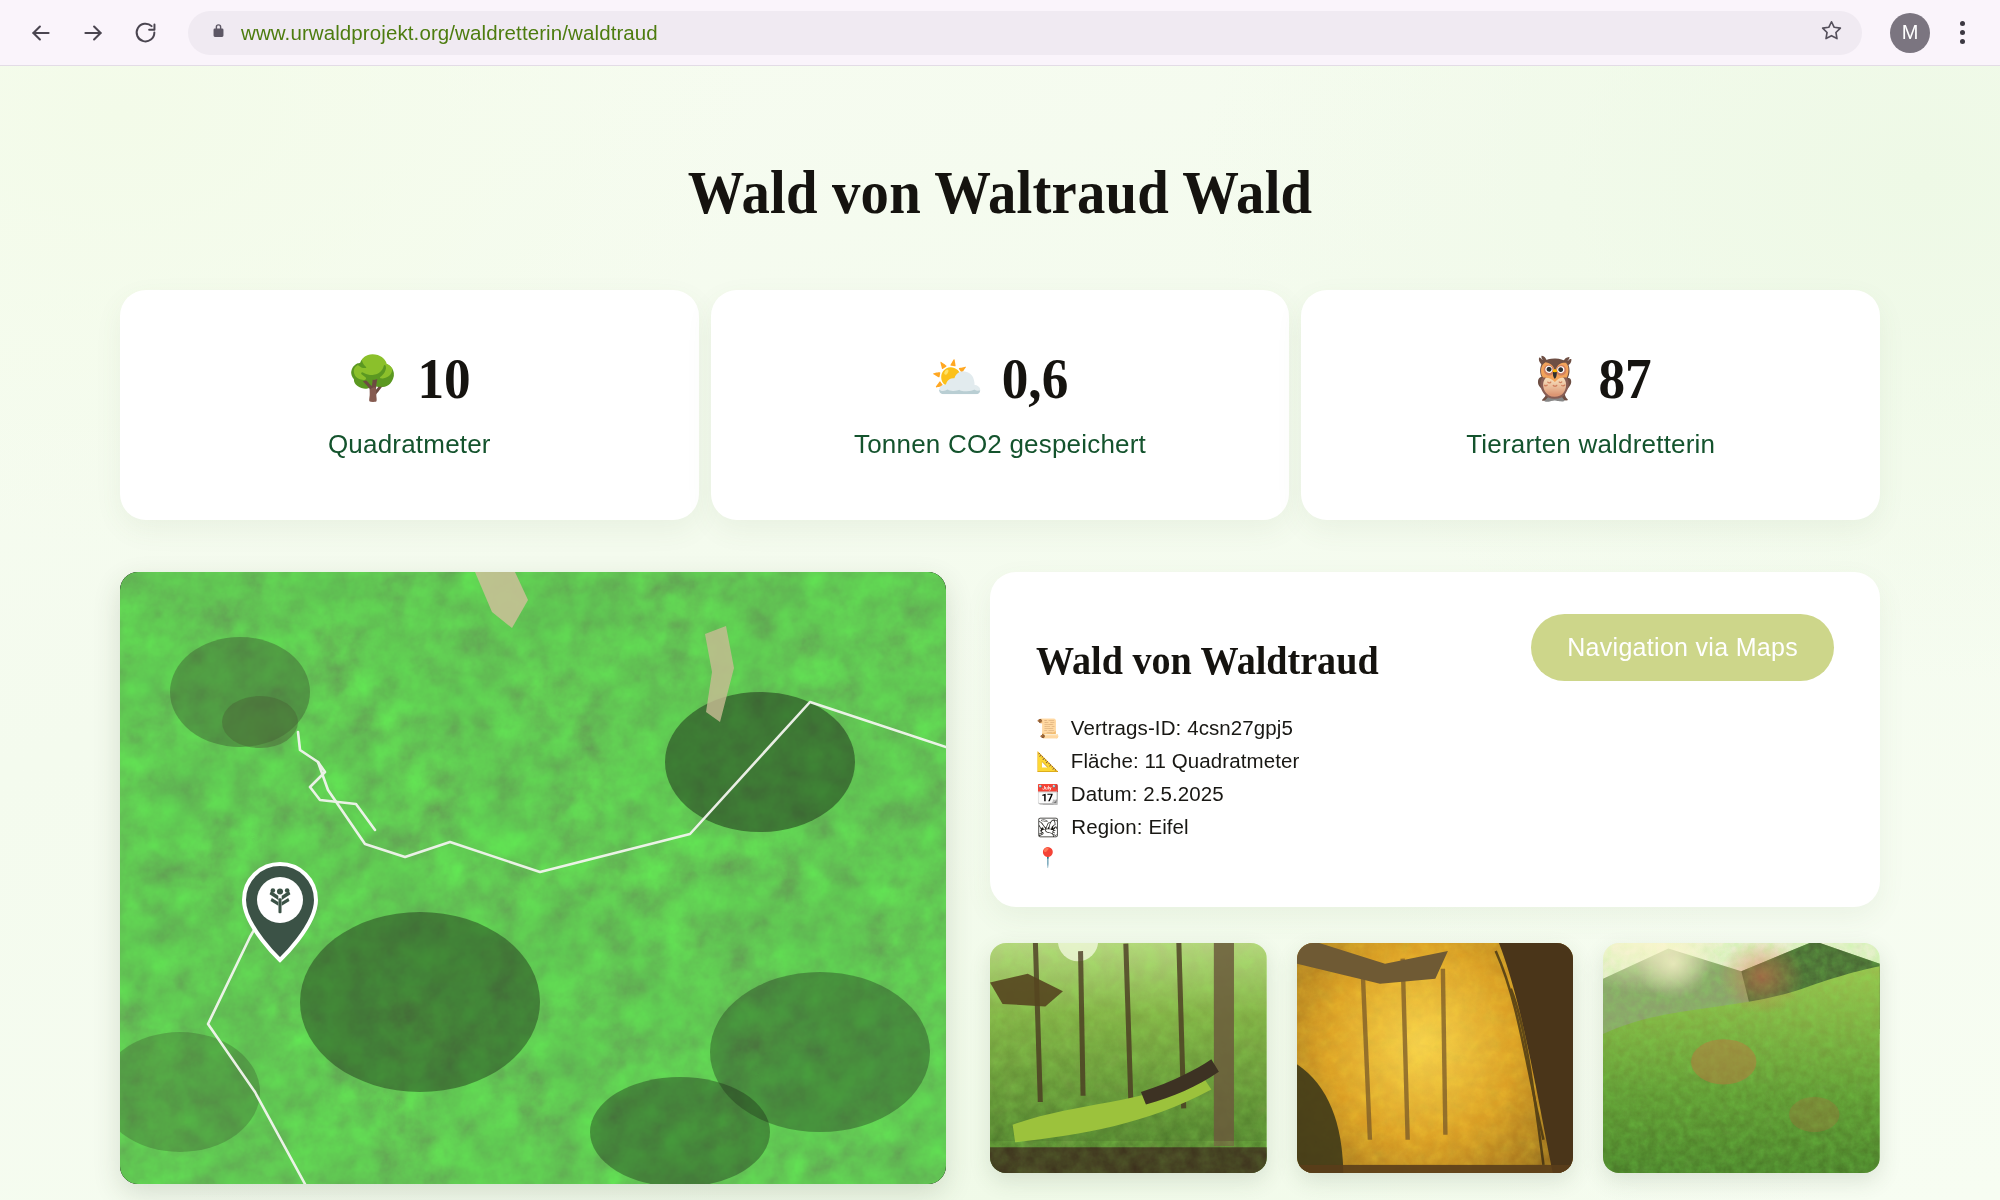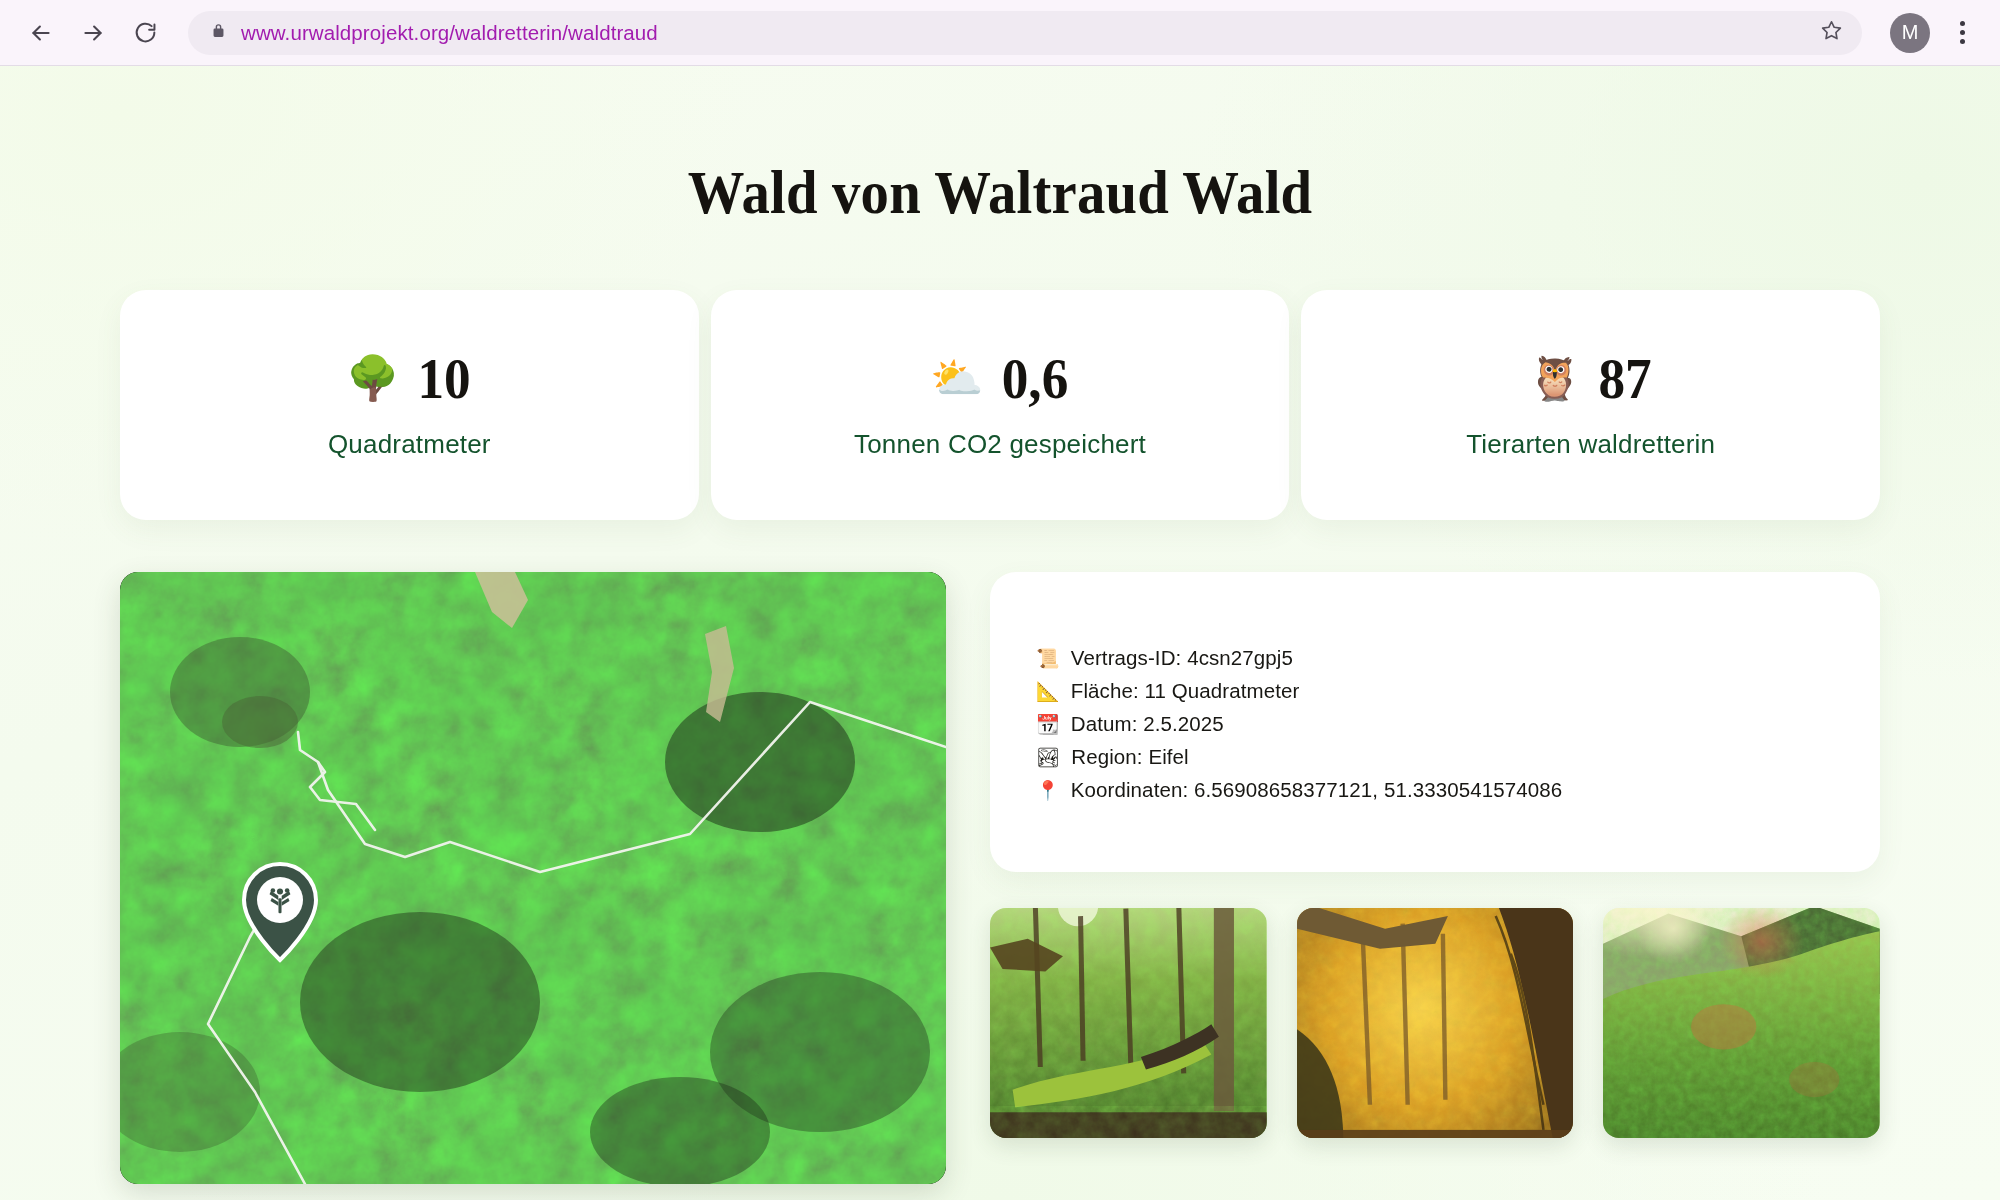--- a/index.html
+++ b/index.html
@@ -53,21 +53,21 @@
     display: flex;
     align-items: center;
     padding: 0 18px 0 22px;
     gap: 14px;
     min-width: 0;
   }
   .lock-icon { flex: 0 0 auto; display: block; color: #5d5765; }
   .omnibox-url {
     flex: 1 1 auto;
     font-size: 20.5px;
-    color: #a21caf;
+    color: #4d7c0f;
     letter-spacing: .1px;
     white-space: nowrap;
     overflow: hidden;
     text-overflow: ellipsis;
   }
   .star-icon { flex: 0 0 auto; color: #55505c; display: block; }
 
   .avatar {
     width: 40px; height: 40px;
     border-radius: 50%;
@@ -413,41 +413,44 @@
                 <circle cx="7.5" cy="-11" r="2.4"></circle>
               </g>
             </g>
           </g>
         </svg>
       </div>
 
       <div class="right-col">
 
         <div class="detail-card">
+          <div class="detail-head">
+            <div class="detail-title">Wald von Waldtraud</div>
+            <button class="nav-maps-btn">Navigation via Maps</button>
+          </div>
 
           <ul class="detail-list">
             <li>
               <span class="li-emoji">📜</span>
               <span>Vertrags-ID: 4csn27gpj5</span>
             </li>
             <li>
               <span class="li-emoji">📐</span>
               <span>Fläche: 11 Quadratmeter</span>
             </li>
             <li>
               <span class="li-emoji">📆</span>
               <span>Datum: 2.5.2025</span>
             </li>
             <li>
               <span class="li-emoji">🏞</span>
               <span>Region: Eifel</span>
             </li>
             <li>
               <span class="li-emoji">📍</span>
-              <span>Koordinaten: 6.56908658377121, 51.3330541574086</span>
             </li>
           </ul>
         </div>
 
         <div class="photos">
 
           <div class="photo">
             <svg viewBox="0 0 220 230" preserveAspectRatio="xMidYMid slice">
               <defs>
                 <linearGradient id="p1bg" x1="0" y1="0" x2="0" y2="1">

